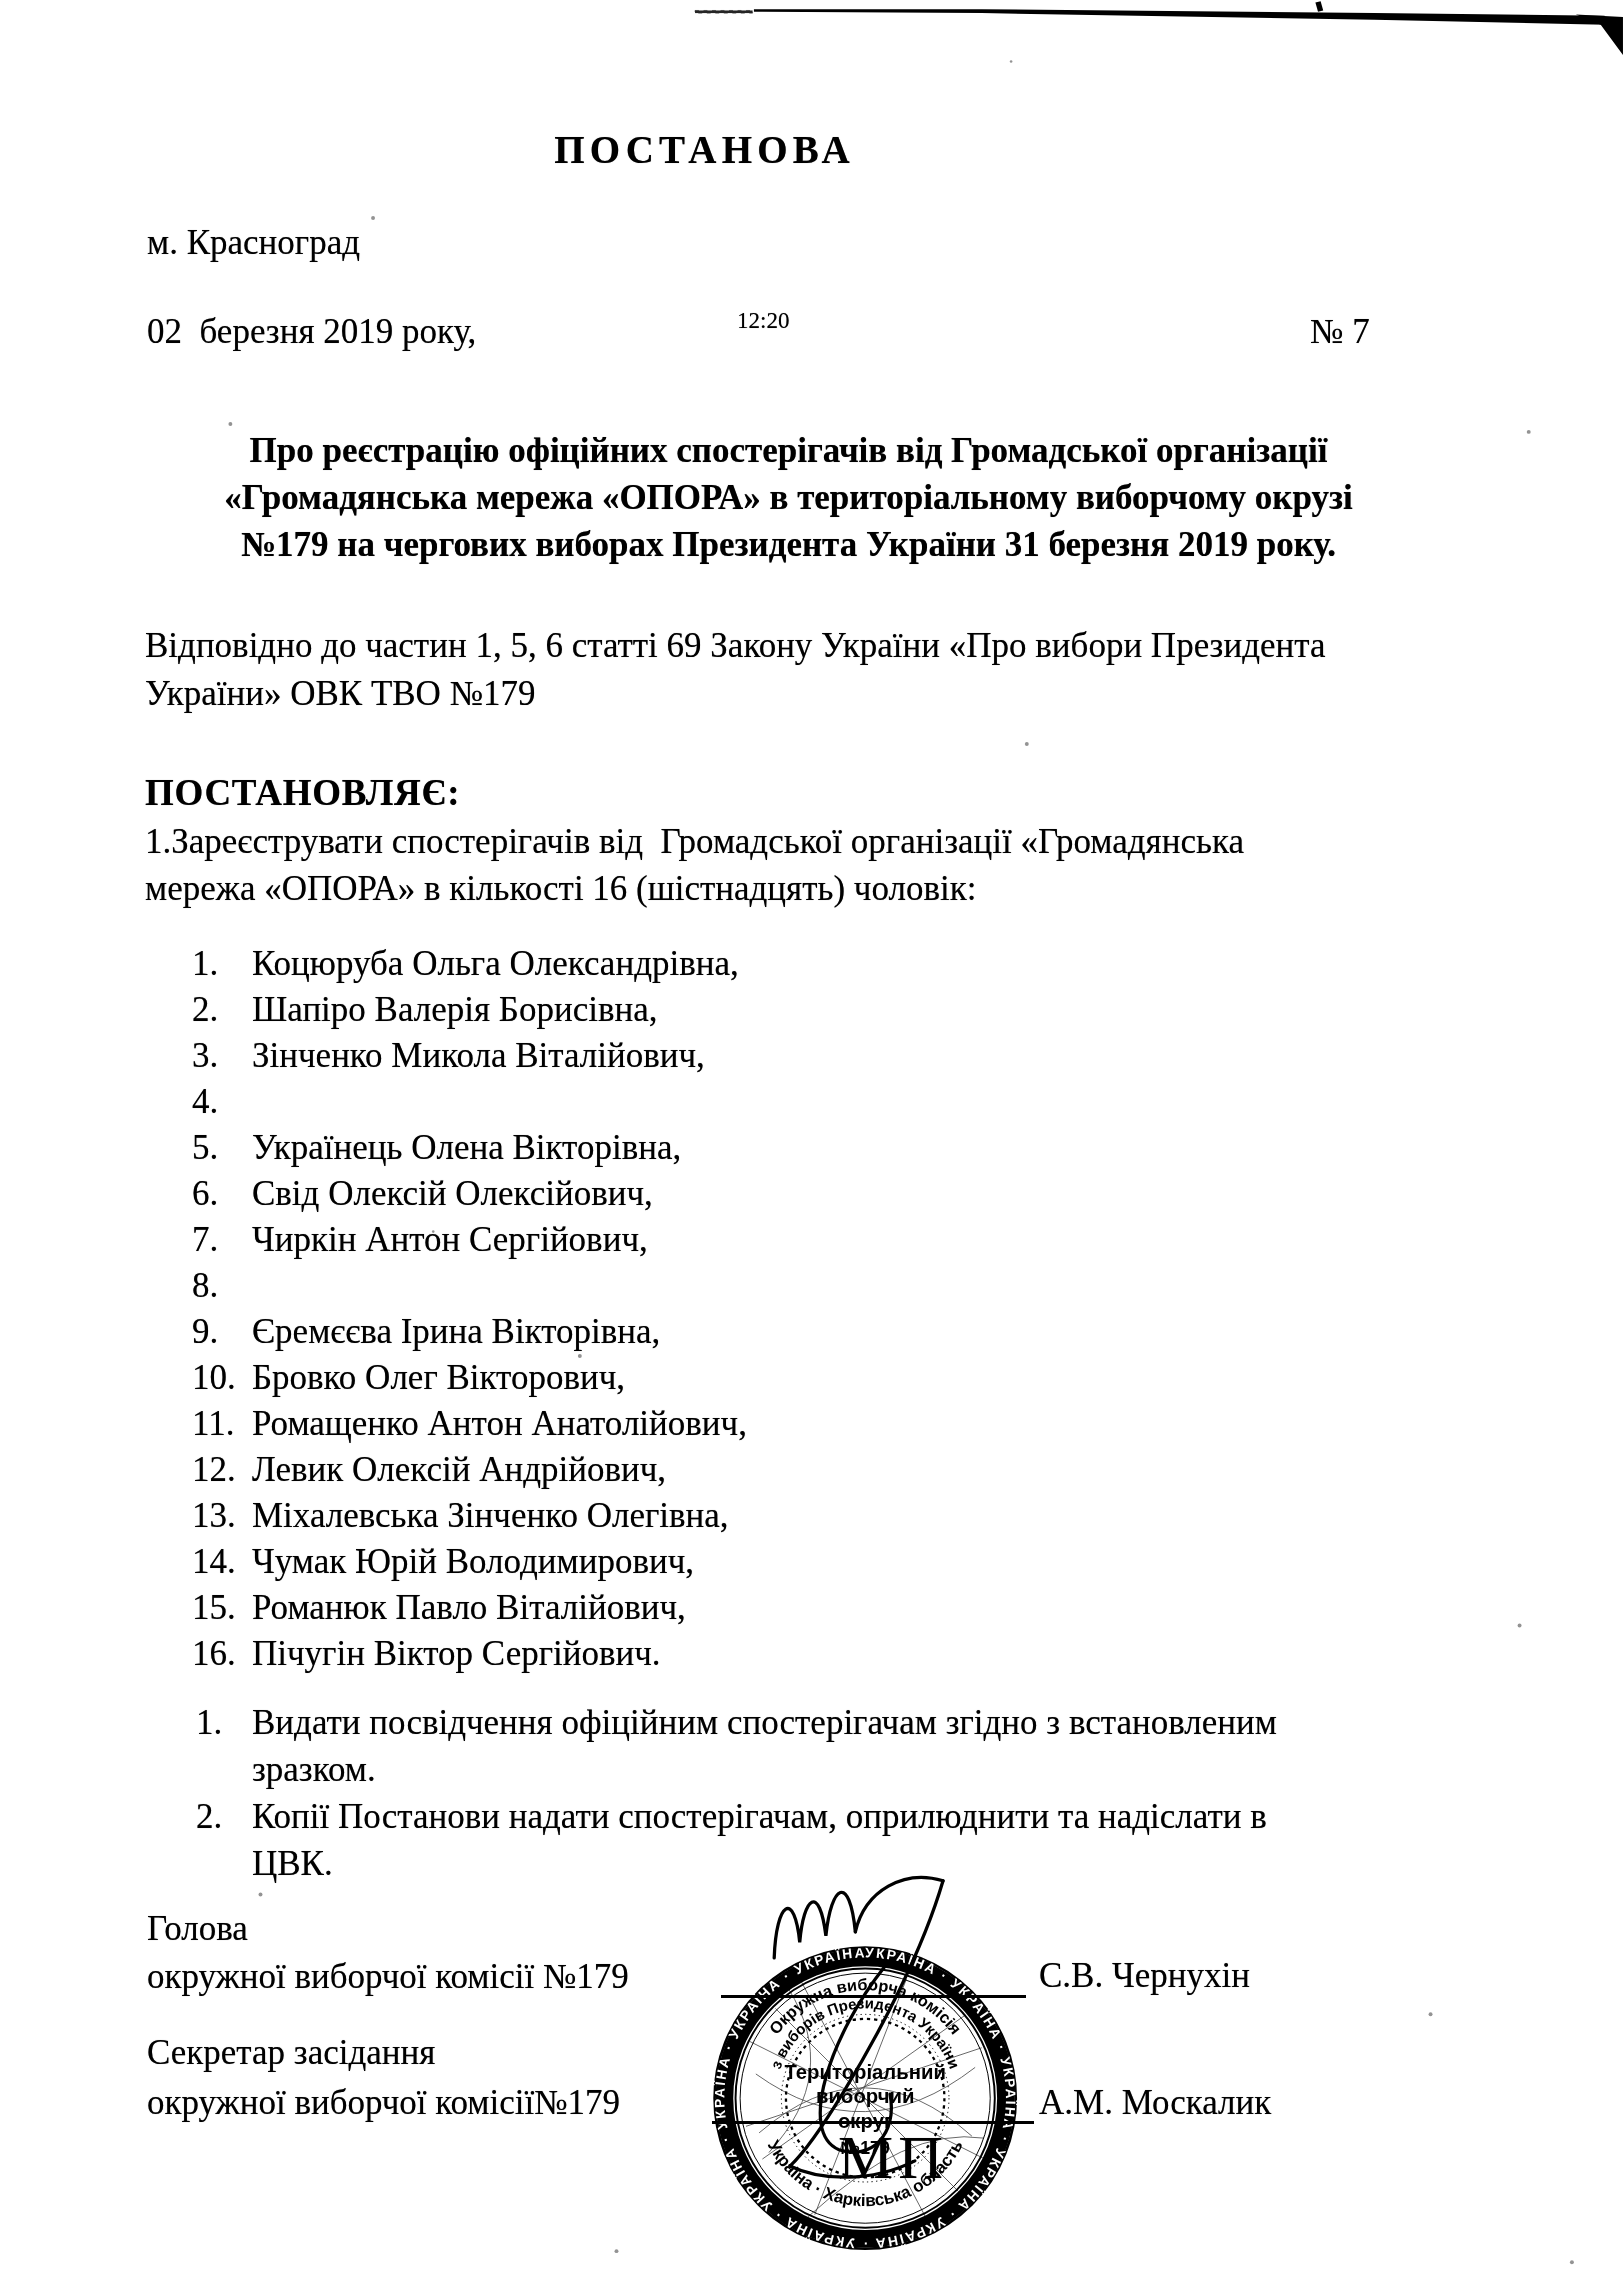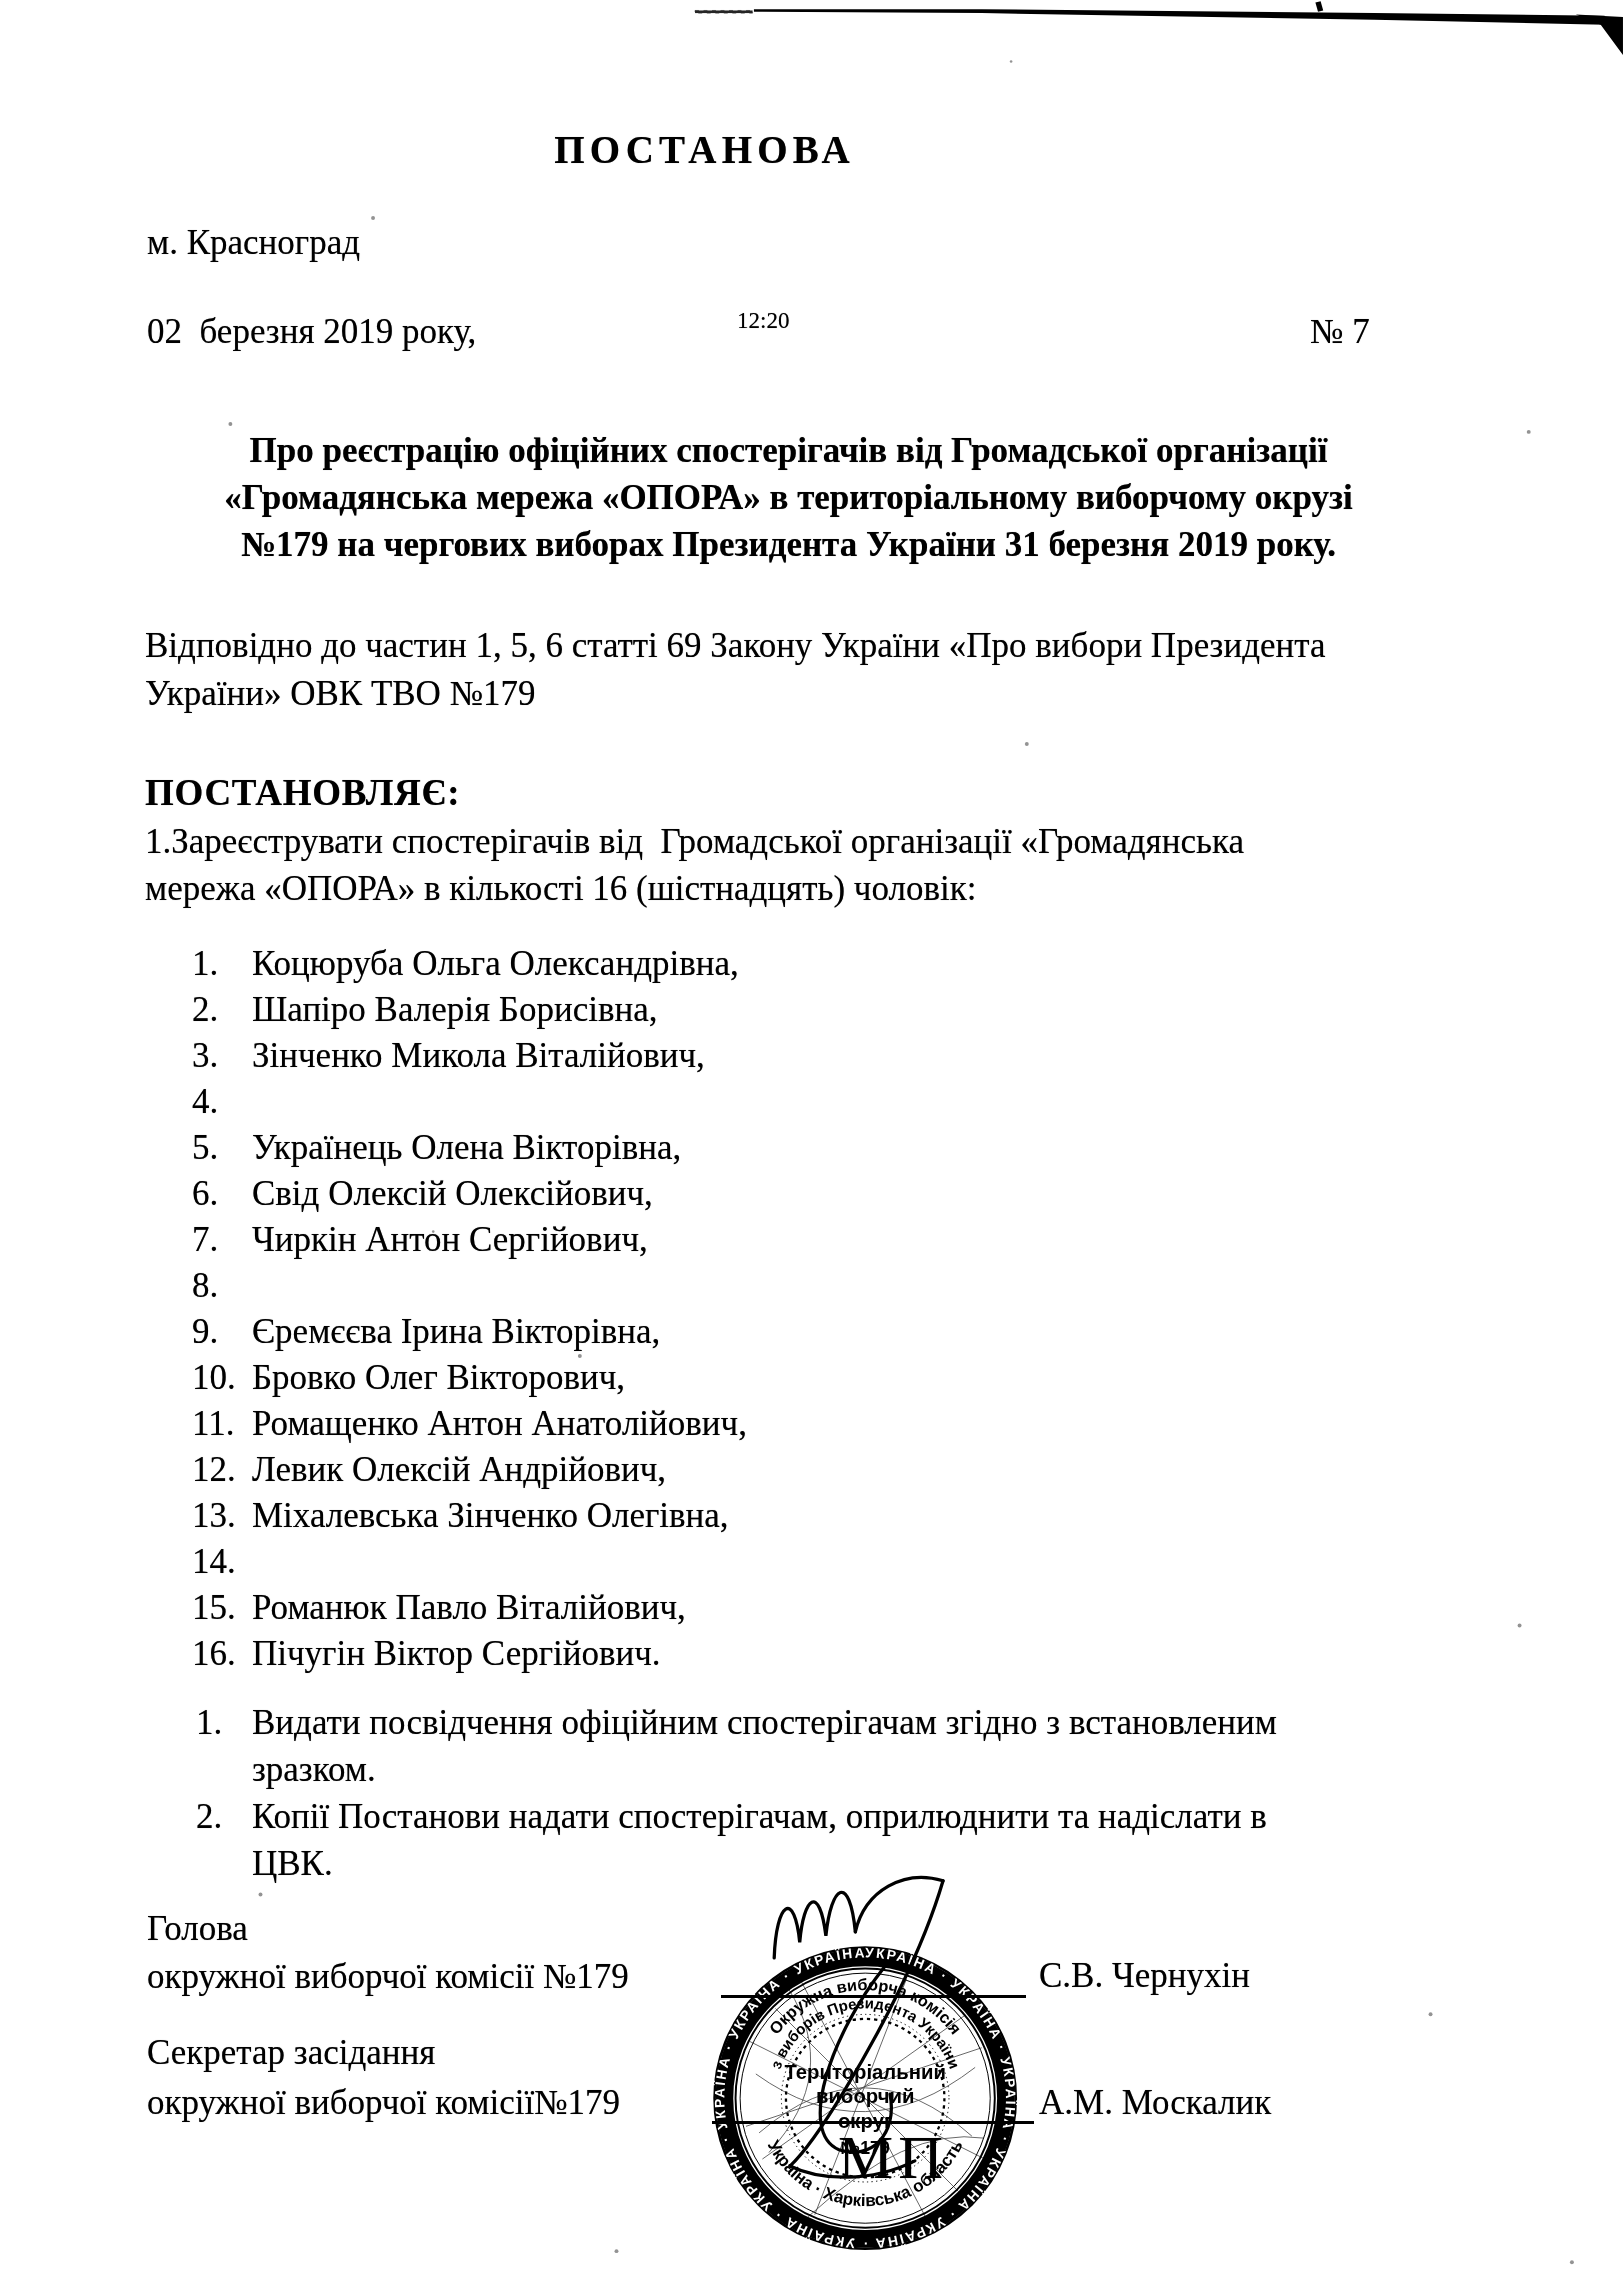--- a/index.html
+++ b/index.html
@@ -214,20 +214,21 @@
     <li>
         <span class="num">12.</span>
         <span>Левик Олексій Андрійович,</span>
       </li>
     <li>
         <span class="num">13.</span>
         <span>Міхалевська Зінченко Олегівна,</span>
       </li>
     <li>
         <span class="num">14.</span>
+        <span>Чумак Юрій Володимирович,</span>
       </li>
     <li>
         <span class="num">15.</span>
         <span>Романюк Павло Віталійович,</span>
       </li>
     <li>
         <span class="num">16.</span>
         <span>Пічугін Віктор Сергійович.</span>
       </li>
   </ol>

